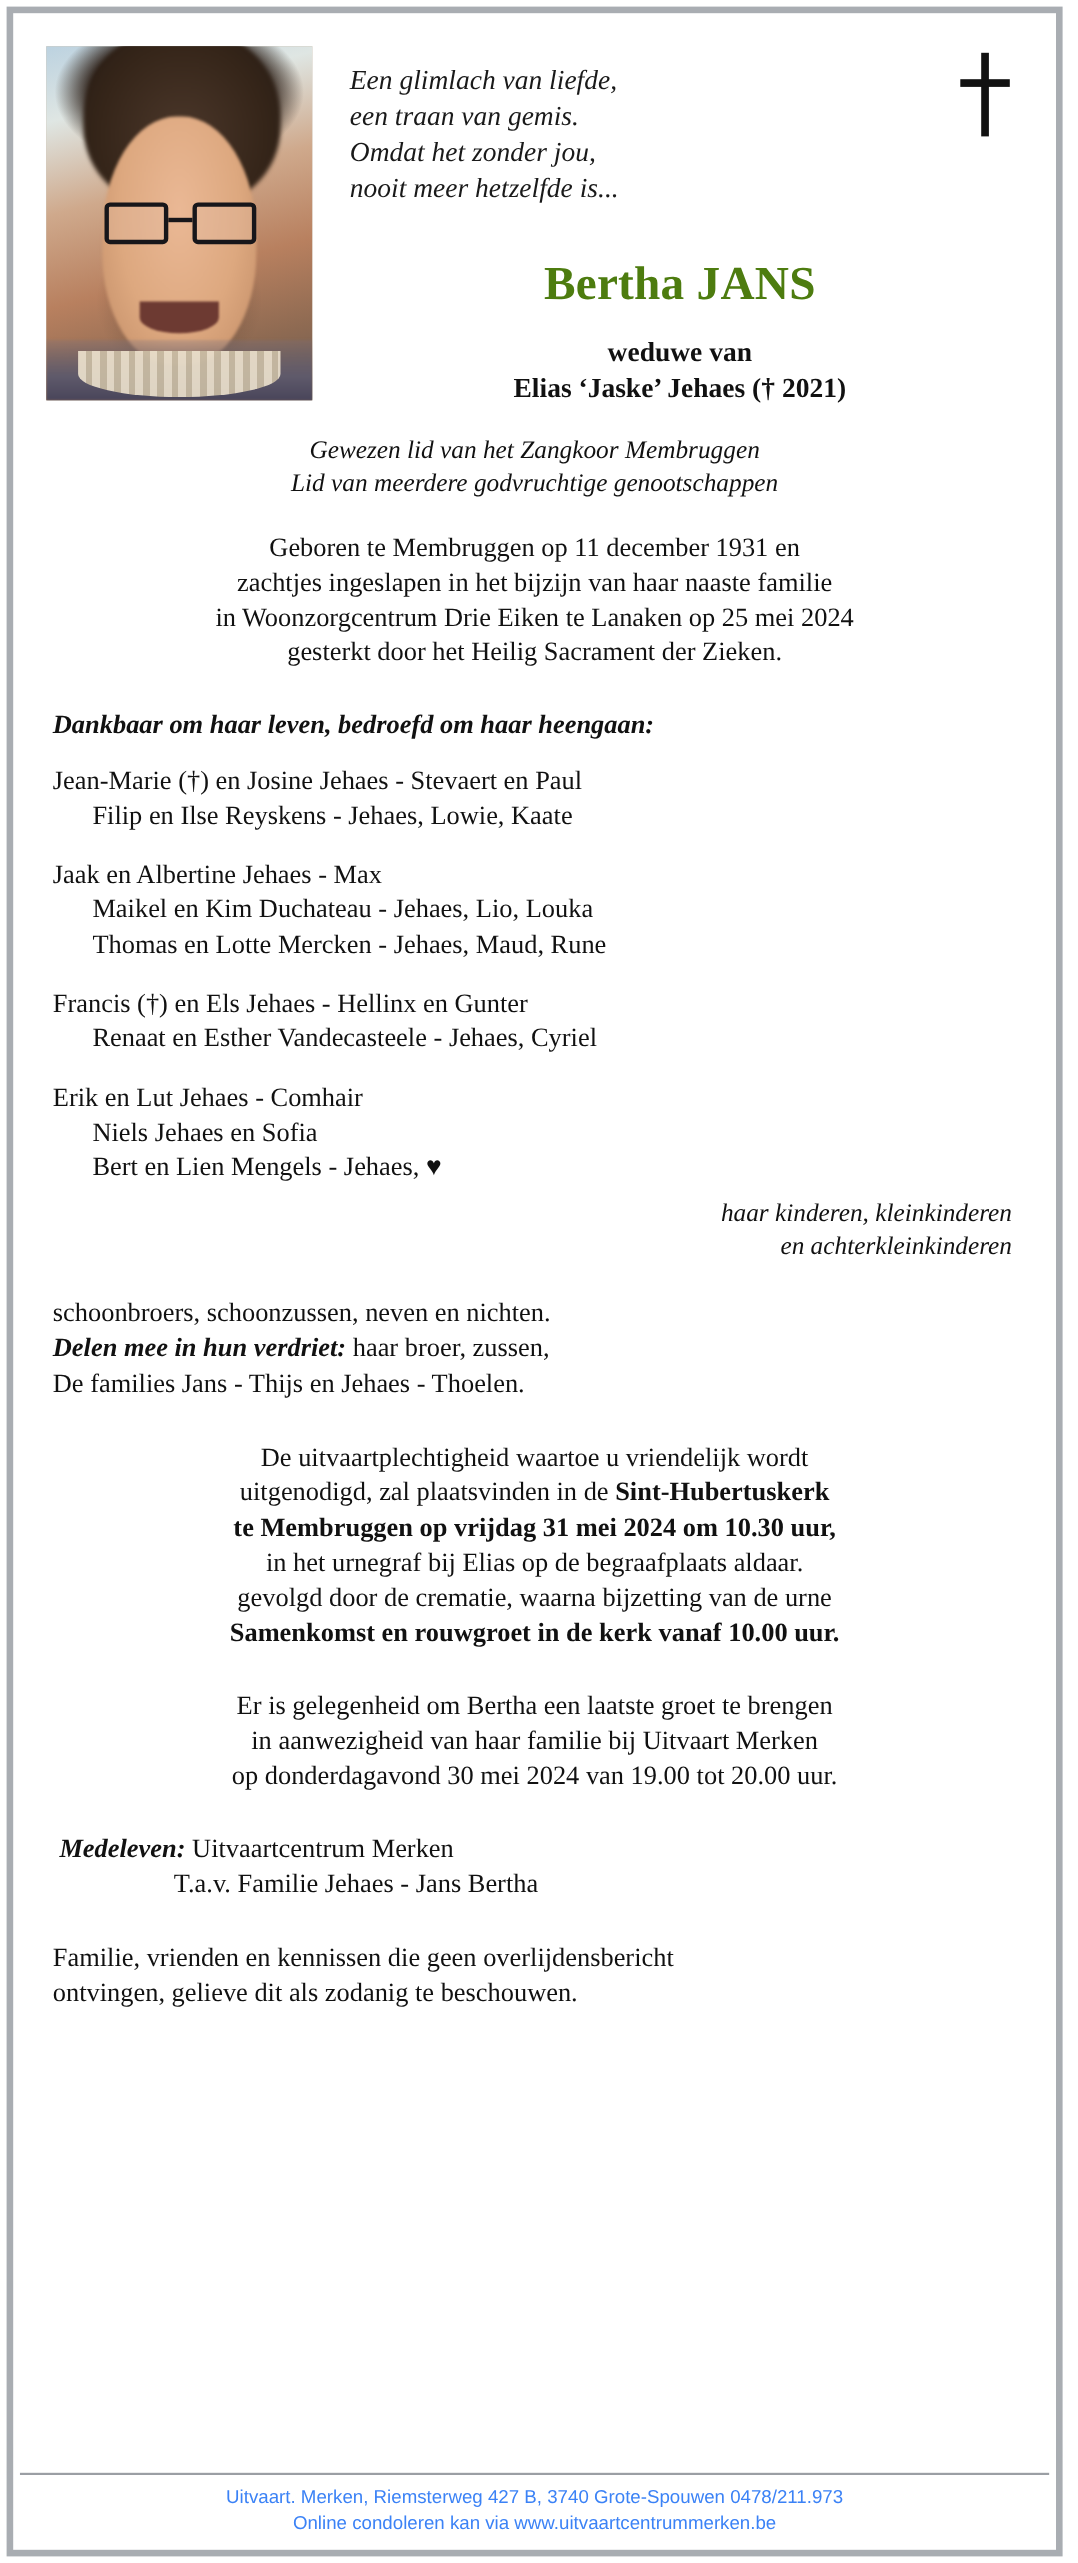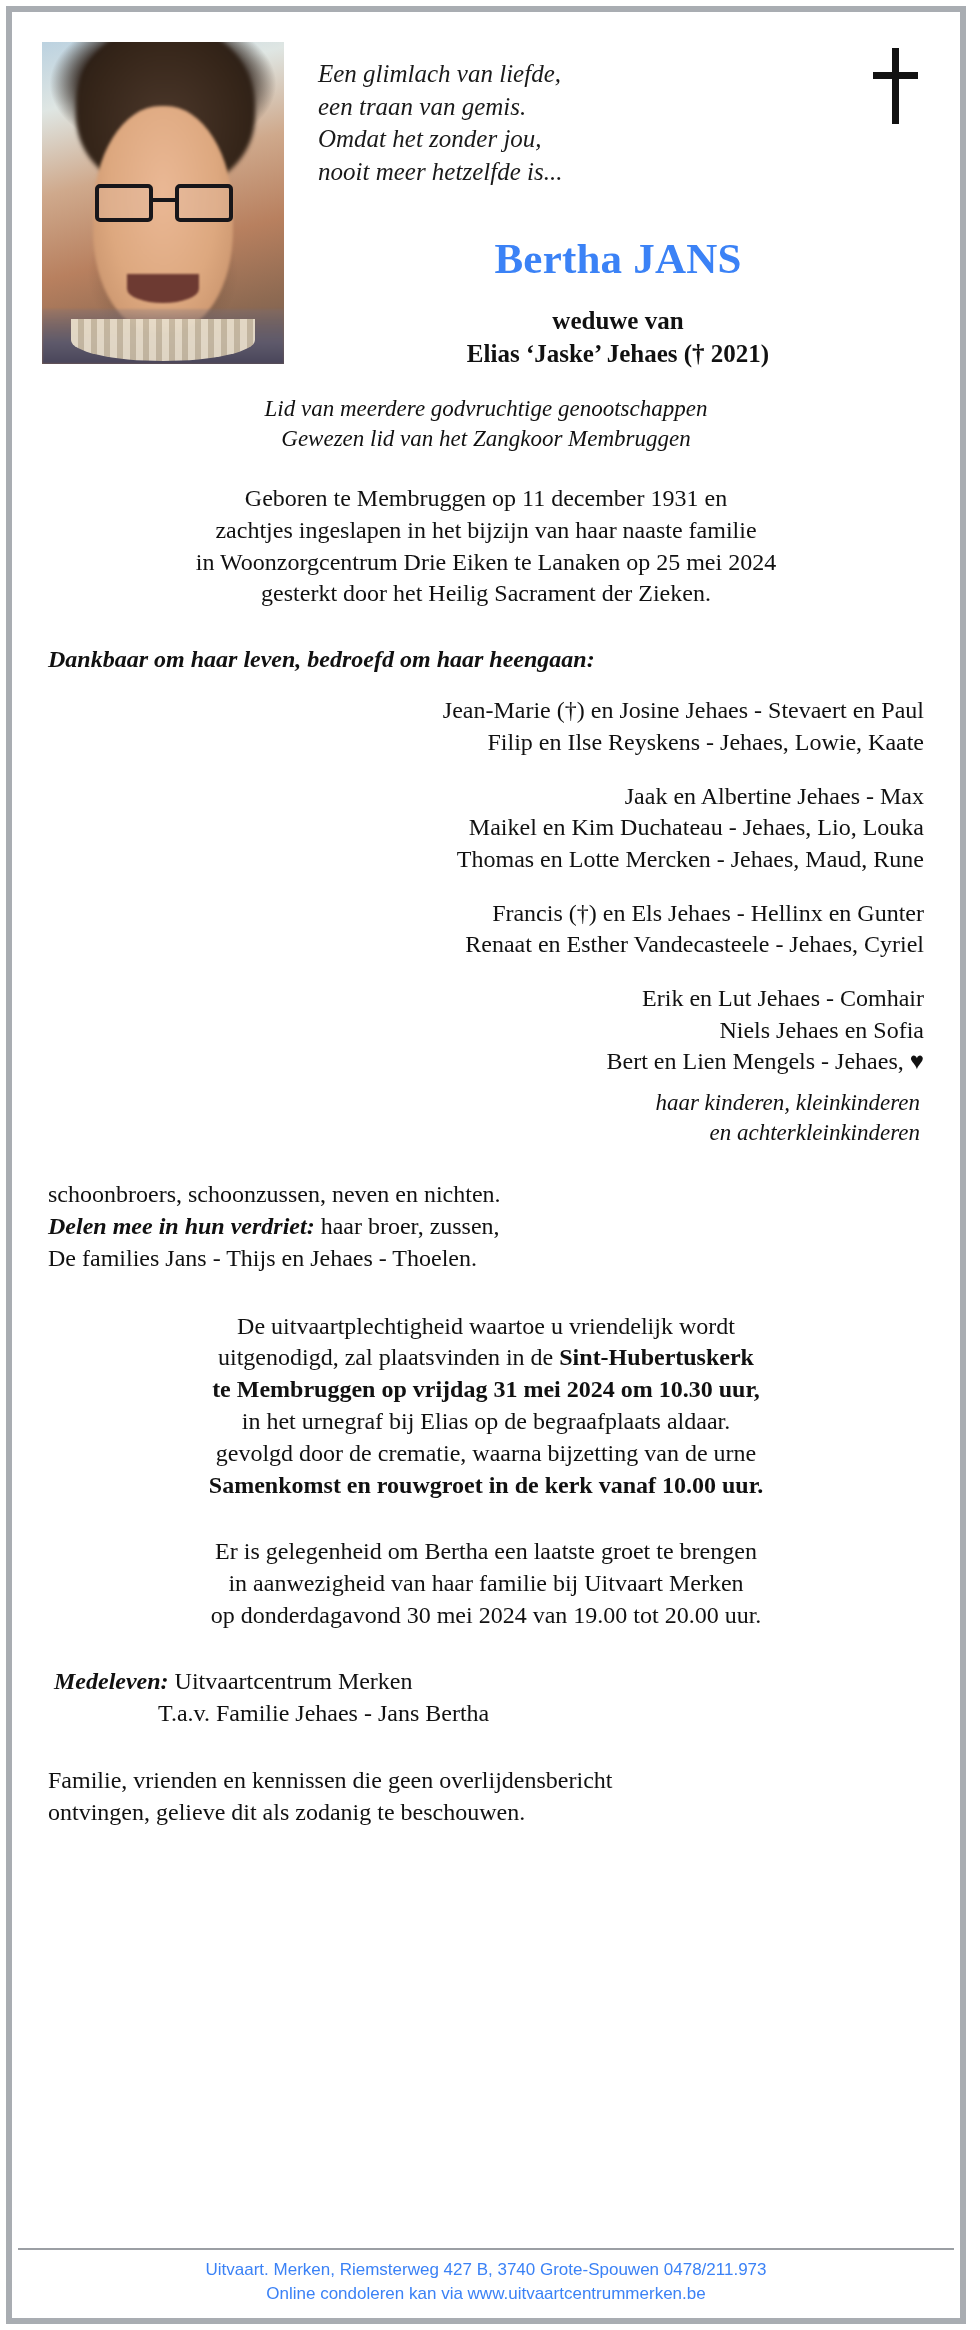--- a/index.html
+++ b/index.html
@@ -163,21 +163,21 @@
     width: 45px; height: 7px;
     background: #121212;
   }
 
   .name {
     text-align: center;
     font-weight: bold;
     font-size: 43px;
     letter-spacing: .2px;
     margin-top: 46px;
-    color: #3b82f6;
+    color: #4d7c0f;
   }
   .widow {
     text-align: center;
     font-weight: bold;
     font-size: 25px;
     line-height: 1.30;
     margin-top: 22px;
     color: #111;
   }
 
@@ -207,21 +207,20 @@
     font-weight: bold;
     font-size: 24px;
     margin-top: 36px;
     margin-bottom: 6px;
   }
 
   .family-group {
     margin-top: 22px;
     font-size: 24px;
     line-height: 1.32;
-    text-align: right;
   }
   .family-group .fam-line { white-space: nowrap; }
   .family-group .fam-line.indent { padding-left: 36px; }
 
   .descendants {
     text-align: right;
     font-style: italic;
     font-size: 23px;
     line-height: 1.32;
     margin-top: 10px;
@@ -322,22 +321,22 @@
           <div>weduwe van</div>
           <div>Elias ‘Jaske’ Jehaes († 2021)</div>
         </div>
 
       </div>
     </div>
 
     <div class="body-area">
 
       <div class="memberships">
+        <div>Gewezen lid van het Zangkoor Membruggen</div>
         <div>Lid van meerdere godvruchtige genootschappen</div>
-        <div>Gewezen lid van het Zangkoor Membruggen</div>
       </div>
 
       <div class="life">
         <div>Geboren te Membruggen op 11 december 1931 en</div>
         <div>zachtjes ingeslapen in het bijzijn van haar naaste familie</div>
         <div>in Woonzorgcentrum Drie Eiken te Lanaken op 25 mei 2024</div>
         <div>gesterkt door het Heilig Sacrament der Zieken.</div>
       </div>
 
       <div class="grateful">Dankbaar om haar leven, bedroefd om haar heengaan:</div>

